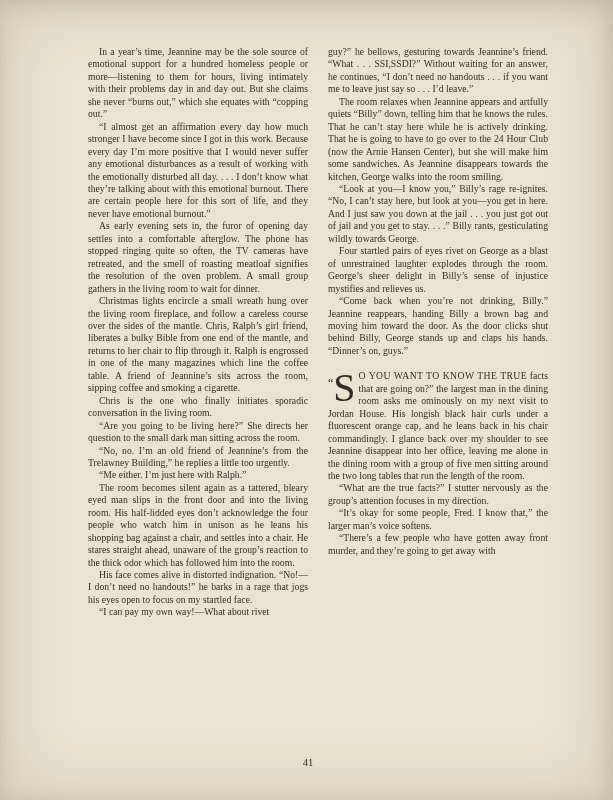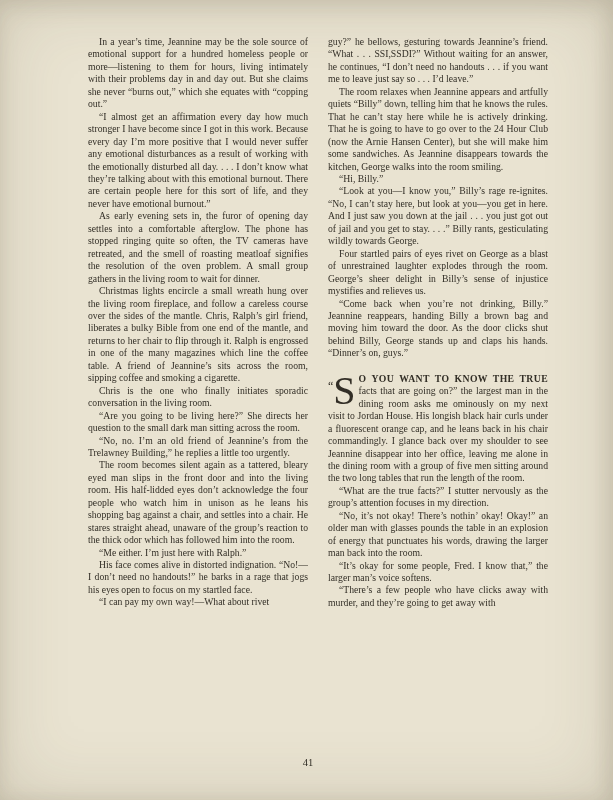--- a/index.html
+++ b/index.html
@@ -18,21 +18,21 @@
     box-shadow:
       inset 0 0 70px rgba(92, 82, 56, 0.18),
       inset -6px 0 18px rgba(92, 82, 56, 0.10),
       inset 0 10px 22px rgba(92, 82, 56, 0.08);
     font-family: "Liberation Serif", "DejaVu Serif", serif;
     color: #322e26;
   }
   .text-block {
     position: absolute;
     left: 88px;
-    top: 36px;
+    top: 46px;
     width: 460px;
     display: flex;
     gap: 20px;
   }
   .col {
     width: 220px;
     font-size: 9.7px;
     line-height: 12.45px;
     text-align: justify;
   }
@@ -55,21 +55,20 @@
   .dc-quote {
     font-size: 12px;
     vertical-align: 14px;
   }
   .dc-letter {
     font-size: 40px;
     line-height: 32px;
   }
   .lead-caps {
     letter-spacing: 0.4px;
-    font-weight: bold;
   }
   .page-number {
     position: absolute;
     top: 757px;
     left: 88px;
     width: 440px;
     text-align: center;
     font-size: 10.5px;
     color: #322e26;
   }
@@ -82,41 +81,39 @@
   <div class="text-block">
 
     <div class="col">
       <p>In a year’s time, Jeannine may be the sole source of emotional support for a hundred homeless people or more—listening to them for hours, living intimately with their problems day in and day out. But she claims she never “burns out,” which she equates with “copping out.”</p>
       <p>“I almost get an affirmation every day how much stronger I have become since I got in this work. Because every day I’m more positive that I would never suffer any emotional disturbances as a result of working with the emotionally disturbed all day. . . . I don’t know what they’re talking about with this emotional burnout. There are certain people here for this sort of life, and they never have emotional burnout.”</p>
       <p>As early evening sets in, the furor of opening day settles into a comfortable afterglow. The phone has stopped ringing quite so often, the TV cameras have retreated, and the smell of roasting meatloaf signifies the resolution of the oven problem. A small group gathers in the living room to wait for dinner.</p>
       <p>Christmas lights encircle a small wreath hung over the living room fireplace, and follow a careless course over the sides of the mantle. Chris, Ralph’s girl friend, liberates a bulky Bible from one end of the mantle, and returns to her chair to flip through it. Ralph is engrossed in one of the many magazines which line the coffee table. A friend of Jeannine’s sits across the room, sipping coffee and smoking a cigarette.</p>
       <p>Chris is the one who finally initiates sporadic conversation in the living room.</p>
       <p>“Are you going to be living here?” She directs her question to the small dark man sitting across the room.</p>
       <p>“No, no. I’m an old friend of Jeannine’s from the Trelawney Building,” he replies a little too urgently.</p>
+      <p>“Me either. I’m just here with Ralph.”</p>
       <p>The room becomes silent again as a tattered, bleary eyed man slips in the front door and into the living room. His half-lidded eyes don’t acknowledge the four people who watch him in unison as he leans his shopping bag against a chair, and settles into a chair. He stares straight ahead, unaware of the group’s reaction to the thick odor which has followed him into the room.</p>
-      <p>“Me either. I’m just here with Ralph.”</p>
       <p>His face comes alive in distorted indignation. “No!—I don’t need no handouts!” he barks in a rage that jogs his eyes open to focus on my startled face.</p>
       <p>“I can pay my own way!—What about rivet</p>
     </div>
 
     <div class="col">
       <p class="no-indent">guy?” he bellows, gesturing towards Jeannine’s friend. “What . . . SSI,SSDI?” Without waiting for an answer, he continues, “I don’t need no handouts . . . if you want me to leave just say so . . . I’d leave.”</p>
       <p>The room relaxes when Jeannine appears and artfully quiets “Billy” down, telling him that he knows the rules. That he can’t stay here while he is actively drinking. That he is going to have to go over to the 24 Hour Club (now the Arnie Hansen Center), but she will make him some sandwiches. As Jeannine disappears towards the kitchen, George walks into the room smiling.</p>
-      <p>“Hi, Billy.”</p>
       <p>“Look at you—I know you,” Billy’s rage re-ignites. “No, I can’t stay here, but look at you—you get in here. And I just saw you down at the jail . . . you just got out of jail and you get to stay. . . .” Billy rants, gesticulating wildly towards George.</p>
       <p>Four startled pairs of eyes rivet on George as a blast of unrestrained laughter explodes through the room. George’s sheer delight in Billy’s sense of injustice mystifies and relieves us.</p>
       <p>“Come back when you’re not drinking, Billy.” Jeannine reappears, handing Billy a brown bag and moving him toward the door. As the door clicks shut behind Billy, George stands up and claps his hands. “Dinner’s on, guys.”</p>
 
       <p class="section-para">
         <span class="dropcap-wrap"><span class="dc-quote">“</span><span class="dc-letter">S</span></span><span class="lead-caps">O YOU WANT TO KNOW THE TRUE</span><span> facts that are going on?” the largest man in the dining room asks me ominously on my next visit to Jordan House. His longish black hair curls under a fluorescent orange cap, and he leans back in his chair commandingly. I glance back over my shoulder to see Jeannine disappear into her office, leaving me alone in the dining room with a group of five men sitting around the two long tables that run the length of the room.</span>
       </p>
 
       <p>“What are the true facts?” I stutter nervously as the group’s attention focuses in my direction.</p>
-      <p>“No, it’s not okay! There’s nothin’ okay! Okay!” an older man with glasses pounds the table in an explosion of energy that punctuates his words, drawing the larger man back into the room.</p>
       <p>“It’s okay for some people, Fred. I know that,” the larger man’s voice softens.</p>
-      <p>“There’s a few people who have clicks away with murder, and they’re going to get away with</p>
+      <p>“There’s a few people who have gotten away front murder, and they’re going to get away with</p>
     </div>
 
   </div>
 
   <div class="page-number">41</div>
 
 </div>
 
 </body></html>

